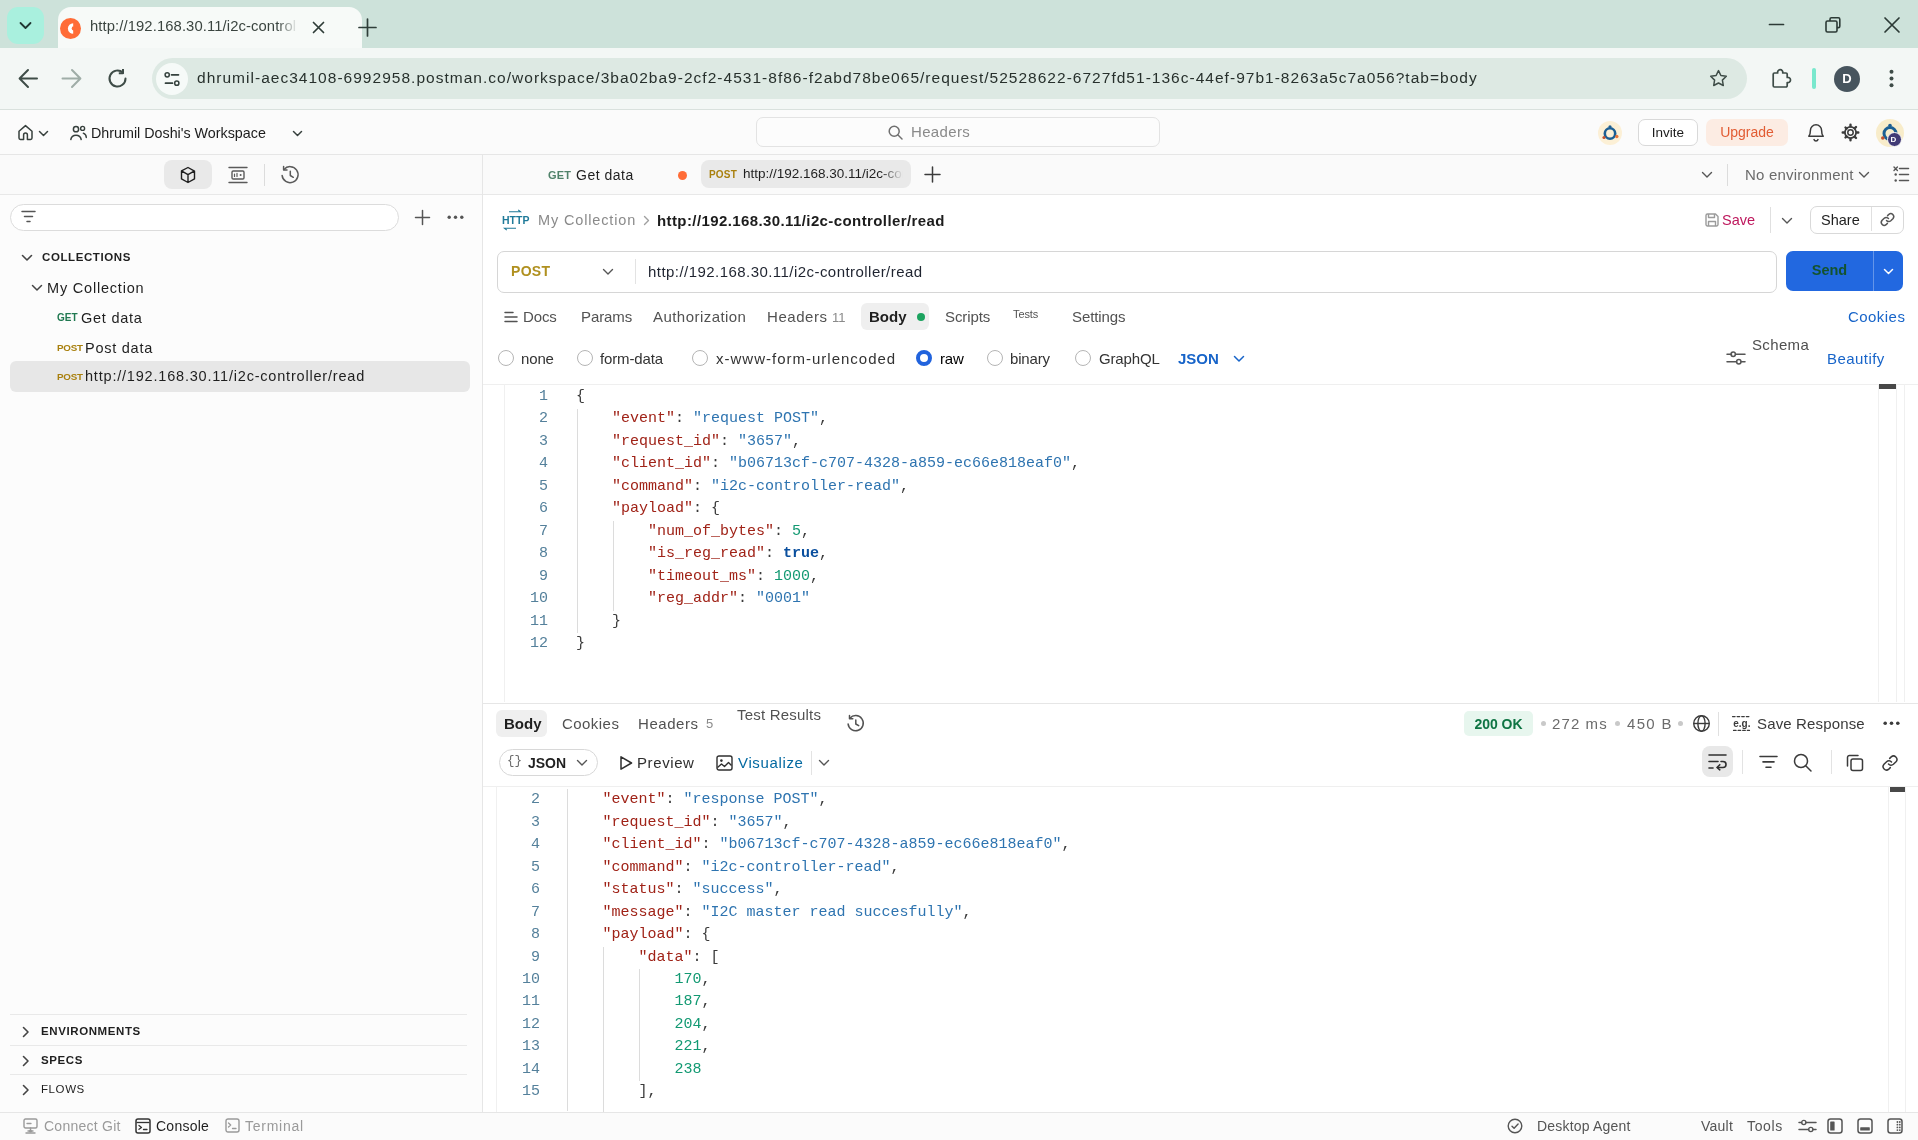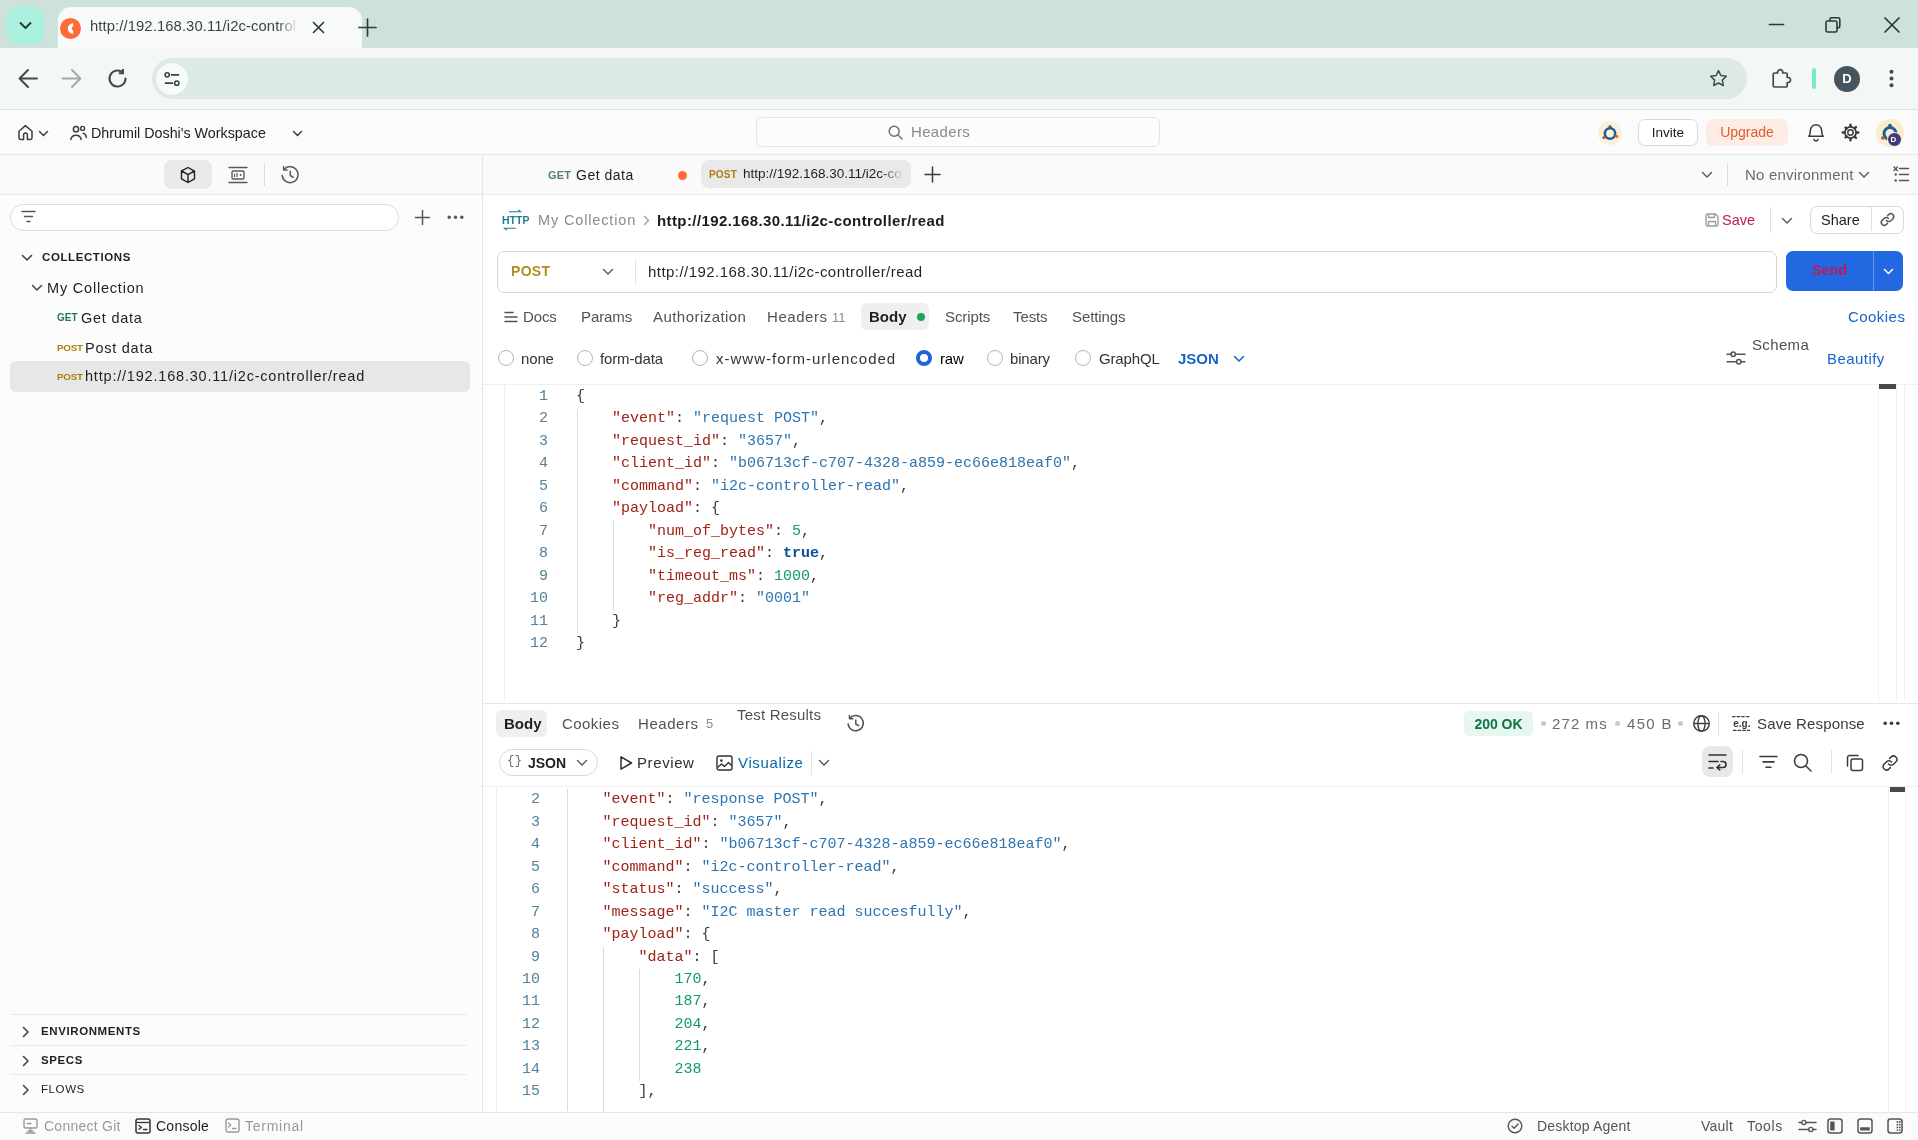--- a/index.html
+++ b/index.html
@@ -58,20 +58,21 @@
       <path d="M16 1v4.2h-4.2" fill="none" stroke="#3e4c47" stroke-width="2" stroke-linejoin="round"></path>
     </svg>
 <div class="a" style="left:152px;top:58px;width:1595px;height:41px;border-radius:20.5px;background:#dde9e3"></div>
 <div class="a" style="left:156px;top:62.5px;width:32px;height:32px;border-radius:50%;background:#f6faf8"></div>
 <svg class="a" style="left:164px;top:70.5px" width="16" height="16">
       <circle cx="3.2" cy="3.8" r="2.1" stroke="#35423e" stroke-width="1.5" fill="none"></circle>
       <path d="M7.5 3.8h7" stroke="#35423e" stroke-width="1.7" stroke-linecap="round"></path>
       <circle cx="12.8" cy="12.2" r="2.1" stroke="#35423e" stroke-width="1.5" fill="none"></circle>
       <path d="M1.5 12.2h7" stroke="#35423e" stroke-width="1.7" stroke-linecap="round"></path>
     </svg>
+<div class="a txt" style="left:197px;top:69px;font-size:15.5px;letter-spacing:1.02px;color:#27302c">dhrumil-aec34108-6992958.postman.co/workspace/3ba02ba9-2cf2-4531-8f86-f2abd78be065/request/52528622-6727fd51-136c-44ef-97b1-8263a5c7a056?tab=body</div>
 <svg class="a" style="left:1709px;top:69px" width="19" height="19">
       <path d="M9.5 1.6l2.4 4.9 5.4.8-3.9 3.8.9 5.4-4.8-2.5-4.8 2.5.9-5.4L1.7 7.3l5.4-.8z" stroke="#3e4c47" stroke-width="1.5" fill="none" stroke-linejoin="round"></path>
     </svg>
 <svg class="a" style="left:1770px;top:68px" width="21" height="21">
       <path d="M3.2 6.2a1.2 1.2 0 0 1 1.2-1.2h3.3a2.6 2.6 0 1 1 5 0h3.3a1.2 1.2 0 0 1 1.2 1.2v3.3a2.6 2.6 0 1 1 0 5v3.3a1.2 1.2 0 0 1-1.2 1.2H4.4a1.2 1.2 0 0 1-1.2-1.2z" fill="none" stroke="#3e4c47" stroke-width="1.7" stroke-linejoin="round"></path>
     </svg>
 <div class="a" style="left:1812px;top:68px;width:4px;height:21px;border-radius:2px;background:#79e8cd"></div>
 <div class="a" style="left:1834px;top:66px;width:26px;height:26px;border-radius:50%;background:#47555e"></div>
 <div class="a txt" style="left:1834px;top:71px;width:26px;text-align:center;font-size:13px;font-weight:600;color:#fff">D</div>
 <svg class="a" style="left:1888px;top:69px" width="7" height="19">
@@ -246,39 +247,39 @@
     </svg>
 
 <div class="a" style="left:497px;top:251px;width:1278px;height:40px;border-radius:7px;border:1px solid #d6d6d6;background:#fff"></div>
 <div class="a txt" style="left:511px;top:263px;font-size:14px;font-weight:700;color:#b0901f;letter-spacing:0.3px">POST</div>
 <svg class="a" style="left:602px;top:268px" width="12" height="9">
       <path d="M1.5 1.5l4.5 4.5 4.5-4.5" stroke="#555" stroke-width="1.4" fill="none" stroke-linecap="round" stroke-linejoin="round"></path>
     </svg>
 <div class="a" style="left:635px;top:259px;width:1px;height:25px;background:#e3e3e3"></div>
 <div class="a txt" style="left:648px;top:262.8px;font-size:15px;color:#1f2430;letter-spacing:0.45px">http://192.168.30.11/i2c-controller/read</div>
 <div class="a" style="left:1786px;top:251px;width:117px;height:40px;border-radius:7px;background:#2268e0"></div>
-<div class="a txt" style="left:1786px;top:262px;width:87px;text-align:center;font-size:14.5px;font-weight:600;color:#be185d">Send</div>
+<div class="a txt" style="left:1786px;top:262px;width:87px;text-align:center;font-size:14.5px;font-weight:600;color:#14532d">Send</div>
 <div class="a" style="left:1873px;top:251px;width:1px;height:40px;background:rgba(255,255,255,0.3)"></div>
 <svg class="a" style="left:1882.5px;top:268px" width="11" height="8">
       <path d="M1.5 1.5l4 4 4-4" stroke="#fff" stroke-width="1.5" fill="none" stroke-linecap="round" stroke-linejoin="round"></path>
     </svg>
 
 <svg class="a" style="left:504px;top:311px" width="14" height="12">
       <path d="M1 1.5h8M1 6h12M1 10.5h12" stroke="#525252" stroke-width="1.5" stroke-linecap="round"></path>
     </svg>
 <div class="a txt" style="left:523px;top:308.4px;font-size:15px;color:#525252;letter-spacing:-0.1px">Docs</div>
 <div class="a txt" style="left:581px;top:308.4px;font-size:15px;color:#525252;letter-spacing:-0.1px">Params</div>
 <div class="a txt" style="left:653px;top:308.4px;font-size:15px;color:#525252;letter-spacing:0.45px">Authorization</div>
 <div class="a txt" style="left:767px;top:308.4px;font-size:15px;color:#525252;letter-spacing:0.55px">Headers</div>
 <div class="a txt" style="left:832px;top:309.7px;font-size:13px;color:#8a8a8a">11</div>
 <div class="a" style="left:861px;top:303px;width:68px;height:27px;border-radius:6px;background:#efefef"></div>
 <div class="a txt" style="left:869px;top:308.4px;font-size:15px;font-weight:600;color:#1f1f1f">Body</div>
 <div class="a" style="left:917px;top:313px;width:8px;height:8px;border-radius:50%;background:#1ca35f"></div>
 <div class="a txt" style="left:945px;top:308.4px;font-size:15px;color:#525252;letter-spacing:-0.1px">Scripts</div>
-<div class="a txt" style="left:1013px;top:308.4px;font-size:15px;color:#525252;letter-spacing:-0.1px">Tests</div>
+<div class="a txt" style="left:1013px;top:308.4px;font-size:11px;color:#525252;letter-spacing:-0.1px">Tests</div>
 <div class="a txt" style="left:1072px;top:308.4px;font-size:15px;color:#525252;letter-spacing:-0.1px">Settings</div>
 <div class="a txt" style="left:1848px;top:308.4px;font-size:15px;color:#1764c9;letter-spacing:0.45px">Cookies</div>
 <div class="a" style="left:498px;top:350px;width:16px;height:16px;border-radius:50%;border:1px solid #b5b5b5;background:#fff;box-sizing:border-box"></div>
 <div class="a txt" style="left:521px;top:349.5px;font-size:15px;color:#333;letter-spacing:-0.15px">none</div>
 <div class="a" style="left:577px;top:350px;width:16px;height:16px;border-radius:50%;border:1px solid #b5b5b5;background:#fff;box-sizing:border-box"></div>
 <div class="a txt" style="left:600px;top:349.5px;font-size:15px;color:#333;letter-spacing:-0.15px">form-data</div>
 <div class="a" style="left:692px;top:350px;width:16px;height:16px;border-radius:50%;border:1px solid #b5b5b5;background:#fff;box-sizing:border-box"></div>
 <div class="a txt" style="left:716px;top:349.5px;font-size:15px;color:#333;letter-spacing:1.0px">x-www-form-urlencoded</div>
 <div class="a" style="left:916px;top:350px;width:16px;height:16px;border-radius:50%;border:4.6px solid #2163dd;background:#fff;box-sizing:border-box"></div>
 <div class="a txt" style="left:940px;top:349.5px;font-size:15px;color:#000000;letter-spacing:-0.15px">raw</div>

